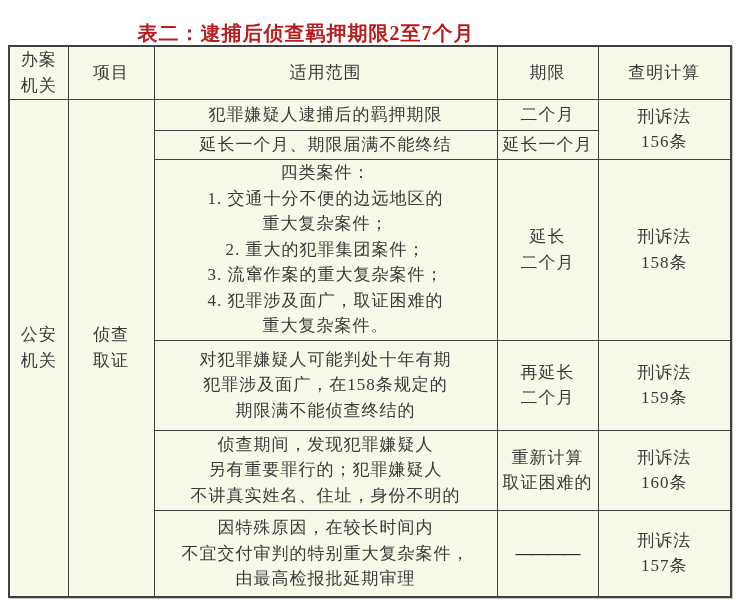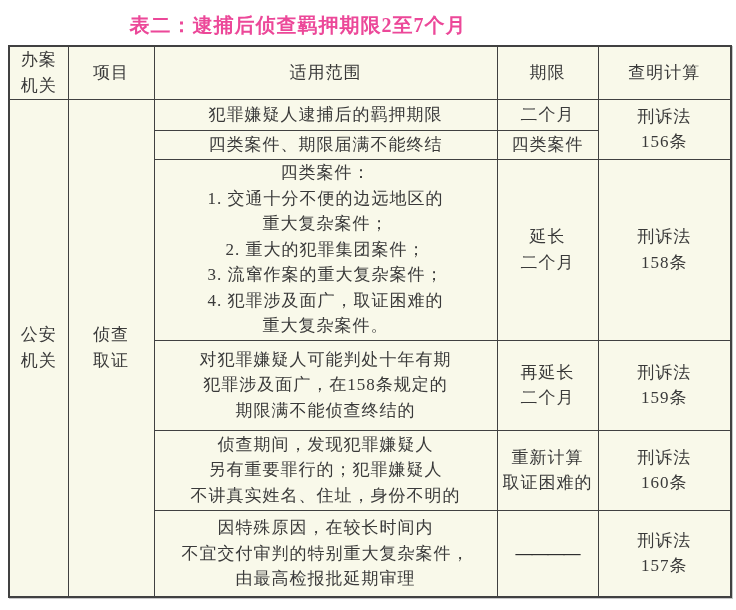--- a/index.html
+++ b/index.html
@@ -3,22 +3,22 @@
 <meta charset="utf-8">
 <style>
   html,body{margin:0;padding:0;}
   body{
     width:736px;height:610px;background:#ffffff;
     font-family:"Liberation Serif","DejaVu Serif",serif;
     color:#3a3a3a;position:relative;overflow:hidden;
   }
   .title{
     position:absolute;top:8px;left:0;width:588px;
-    text-align:center;font-size:20px;font-weight:bold;color:#ec4899;
-    letter-spacing:1px;margin:4px;
+    text-align:center;font-size:20px;font-weight:bold;color:#b91c1c;
+    letter-spacing:1px;margin:12px;
   }
   table.grid{
     position:absolute;top:45px;left:8px;width:722px;
     border-collapse:collapse;table-layout:fixed;
     background:#f9f9ea;
     border:2.5px solid #414141;
     box-shadow:1px 1px 0 rgba(130,130,130,.45);
     padding-left:26px;
   }
   col.c1{width:59px}col.c2{width:86px}col.c3{width:343px}col.c4{width:101px}col.c5{width:133px}
@@ -65,22 +65,22 @@
       <td rowspan="6">公安
 机关</td>
       <td rowspan="6">侦查
 取证</td>
       <td>犯罪嫌疑人逮捕后的羁押期限</td>
       <td>二个月</td>
       <td rowspan="2">刑诉法
 156条</td>
     </tr>
     <tr class="r2">
-      <td>四类案件、期限届满不能终结</td>
-      <td>四类案件</td>
+      <td>延长一个月、期限届满不能终结</td>
+      <td>延长一个月</td>
     </tr>
     <tr class="r3">
       <td>四类案件：
 1. 交通十分不便的边远地区的
 重大复杂案件；
 2. 重大的犯罪集团案件；
 3. 流窜作案的重大复杂案件；
 4. 犯罪涉及面广，取证困难的
 重大复杂案件。</td>
       <td>延长

